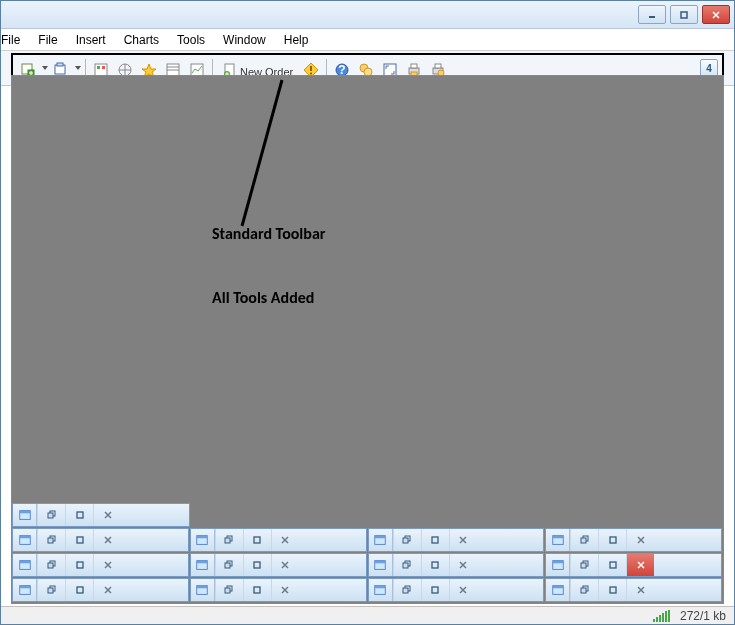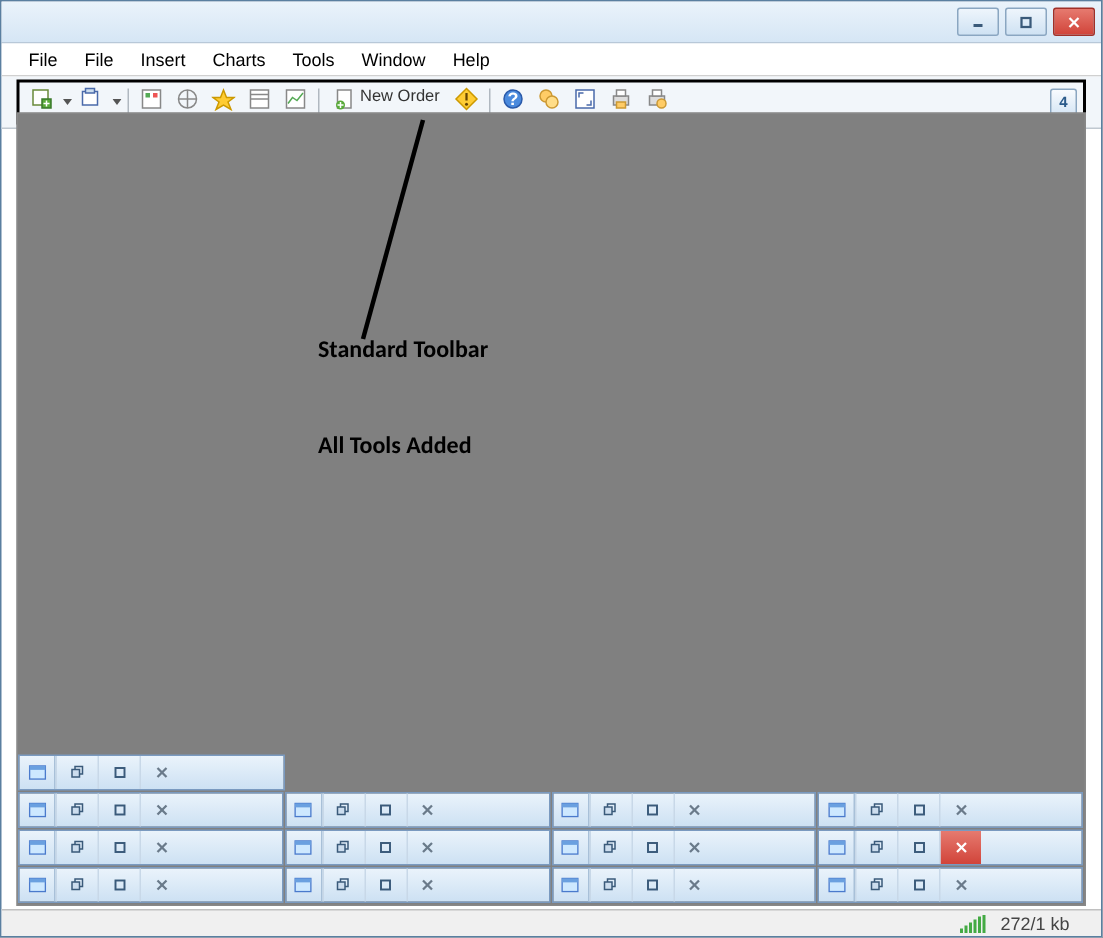--- a/index.html
+++ b/index.html
@@ -1,40 +1,40 @@
 <!DOCTYPE html>
 <html><head>
 <meta charset="utf-8">
 <style>
 *{box-sizing:border-box;margin:0;padding:0;font-family:"Segoe UI",Tahoma,sans-serif;font-size:12px;user-select:none}
 body{background:#fff;width:735px;height:625px;overflow:hidden;position:relative;border:1px solid #5a7fa0}
 .titlebar{height:28px;background:linear-gradient(#eaf3fb,#d6e6f5);display:flex;justify-content:flex-end;align-items:center;padding-right:4px;gap:4px;border-bottom:1px solid #b8c8d8}
 .win-btn{width:28px;height:19px;background:linear-gradient(#eef5fc,#cfe2f3);border:1px solid #8aa6c1;border-radius:2px;display:flex;align-items:center;justify-content:center;cursor:pointer}
 .win-btn.close{background:linear-gradient(#e67a6f,#d1443a);border-color:#a03028}
 .win-btn svg{width:10px;height:10px}
-.menubar{height:22px;background:#fff;display:flex;align-items:center;padding:0 18px;gap:18px;border-bottom:1px solid #d0d0d0}
+.menubar{height:22px;background:#fff;display:flex;align-items:center;padding:0 0;gap:18px;border-bottom:1px solid #d0d0d0}
 .menubar span{cursor:pointer;color:#000}
 .toolbar-wrap{padding:2px 10px;background:#f2f6fa;border-bottom:1px solid #c0c8d0}
 .toolbar-box{border:2px solid #000;padding:2px 4px;display:flex;align-items:center;gap:2px;background:#f2f6fa}
-.tb-btn{height:22px;min-width:22px;display:flex;align-items:flex-start;justify-content:center;border:1px solid transparent;border-radius:2px;cursor:pointer;padding:0 2px}
+.tb-btn{height:22px;min-width:22px;display:flex;align-items:flex-end;justify-content:center;border:1px solid transparent;border-radius:2px;cursor:pointer;padding:0 2px}
 .tb-sep{width:1px;height:18px;background:#b0b8c0;margin:0 2px}
 .tb-drop{width:7px;display:flex;align-items:center;justify-content:center}
 .tb-label{font-size:11px;color:#333;margin-left:2px;white-space:nowrap}
 .ea-btn{border:1px solid #9ab8d6;background:linear-gradient(#f8fbfe,#e3eef8);padding:0 6px;height:22px;border-radius:2px;display:flex;align-items:center;gap:3px}
 .badge{width:18px;height:18px;background:linear-gradient(#f8fbfe,#d6e6f5);border:1px solid #8aa6c1;border-radius:2px;display:flex;align-items:center;justify-content:center;font-size:10px;font-weight:bold;color:#2a5a8a;margin-left:10px}
 .workspace{position:absolute;top:74px;left:10px;right:10px;bottom:20px;background:#808080;border:1px solid #888}
 .annot-line{position:absolute;stroke:#000;stroke-width:3;fill:none}
 .annot-text{position:absolute;font-family:Calibri,sans-serif;font-size:16px;font-weight:bold;color:#000}
 .tabbar{position:absolute;bottom:0;left:0;right:0;display:flex;flex-wrap:wrap}
 .child-win{height:24px;display:flex;background:linear-gradient(#eaf3fb,#cde1f3);border:1px solid #7a9ac0;margin:0 1px 1px 0}
 .cw-ico{width:24px;display:flex;align-items:center;justify-content:center;border-right:1px solid #a8c0d8}
 .cw-btn{width:28px;display:flex;align-items:center;justify-content:center;border-left:1px solid #c8d8e8;cursor:pointer}
 .cw-btn.red{background:linear-gradient(#e67a6f,#d1443a)}
 .cw-btn svg{width:10px;height:10px}
-.statusbar{position:absolute;bottom:0;left:0;right:0;height:18px;background:#f0f0f0;border-top:1px solid #c0c0c0;display:flex;align-items:center;justify-content:flex-end;padding-right:21px;gap:10px;font-size:11px;color:#444}
+.statusbar{position:absolute;bottom:0;left:0;right:0;height:18px;background:#f0f0f0;border-top:1px solid #c0c0c0;display:flex;align-items:center;justify-content:flex-end;padding-right:8px;gap:10px;font-size:11px;color:#444}
 .sig{display:flex;gap:1px;align-items:flex-end;height:12px}
 .sig i{width:2px;background:#4a4}
 .sig i:nth-child(1){height:3px}.sig i:nth-child(2){height:5px}.sig i:nth-child(3){height:7px}.sig i:nth-child(4){height:9px}.sig i:nth-child(5){height:11px}.sig i:nth-child(6){height:12px}
 .ico-svg{width:16px;height:16px}
 .toolbar-right{display:flex;align-items:center;justify-content:flex-end;flex:1}
 </style>
 </head>
 <body>
 
 <div class="titlebar">

